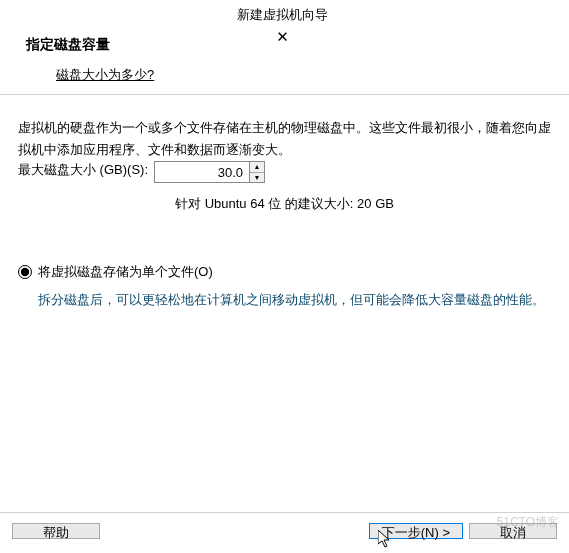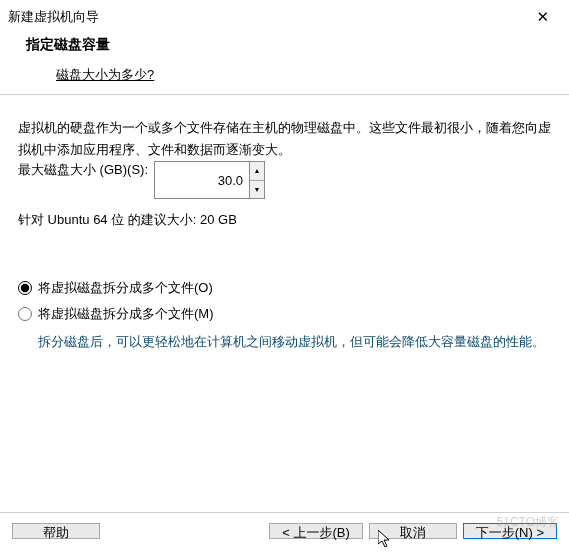--- a/index.html
+++ b/index.html
@@ -11,20 +11,21 @@
       height: 553px;
       overflow: hidden;
       color: #000;
     }
     .titlebar {
       display: flex;
       justify-content: space-between;
       align-items: center;
       padding: 6px 12px 2px 8px;
       height: 30px;
+      flex-direction: column;
     }
     .titlebar .title { font-size: 13px; }
     .close-x { font-size: 15px; cursor: default; padding: 4px 8px; }
     .header {
       padding: 6px 8px 10px 26px;
       border-bottom: 1px solid #d0d0d0;
     }
     .header .heading { font-weight: bold; font-size: 14px; margin-bottom: 12px; }
     .header .sub { padding-left: 30px; font-size: 13px; text-decoration: underline; }
     .content {
@@ -33,21 +34,21 @@
     .desc { line-height: 1.7; }
     .size-row {
       display: flex;
       align-items: flex-start;
       gap: 6px;
       margin-bottom: 12px;
     }
     .spinner {
       display: flex;
       align-items: stretch;
-      height: 38px;
+      height: 22px;
     }
     .spinner input {
       width: 95px;
       text-align: right;
       padding: 1px 6px 1px 2px;
       border: 1px solid #888;
       border-right: none;
       font-size: 13px;
       outline: none;
     }
@@ -61,21 +62,21 @@
       flex: 1;
       display: flex;
       align-items: center;
       justify-content: center;
       font-size: 7px;
       line-height: 1;
       background: #f0f0f0;
       cursor: default;
     }
     .spin-btns div:first-child { border-bottom: 1px solid #aaa; }
-    .recommend { margin-bottom: 50px; }
+    .recommend { margin-bottom: 50px; text-align: center; }
     .radio-group { margin-bottom: 10px; }
     .radio-row {
       display: flex;
       align-items: center;
       gap: 6px;
       margin-bottom: 8px;
       cursor: default;
     }
     .radio-row input[type="radio"] {
       width: 14px; height: 14px;
@@ -152,35 +153,30 @@
         <div>▼</div>
       </div>
     </div>
   </div>
 
   <div class="recommend">针对 Ubuntu 64 位 的建议大小: 20 GB</div>
 
   <div class="radio-group">
     <label class="radio-row">
       <input type="radio" name="diskmode" checked="" style="">
-      <span>将虚拟磁盘拆分成多个文件(O)</span>
-    </label>
-    <label class="radio-row">
-      <input type="radio" name="diskmode" style="">
-      <span>将虚拟磁盘拆分成多个文件(M)</span>
+      <span>将虚拟磁盘存储为单个文件(O)</span>
     </label>
     <div class="radio-desc">拆分磁盘后，可以更轻松地在计算机之间移动虚拟机，但可能会降低大容量磁盘的性能。</div>
   </div>
 </div>
 
 <div class="footer">
   <button class="btn">帮助</button>
   <div class="spacer"></div>
-  <button class="btn">&lt; 上一步(B)</button>
+  <button class="btn primary">下一步(N) &gt;</button>
   <button class="btn">取消</button>
-  <button class="btn primary">下一步(N) &gt;</button>
 </div>
 
 <svg class="cursor" width="16" height="20">
   <path d="M0,0 L0,14 L4,11 L7,17 L9,16 L6,10 L11,10 Z" fill="#fff" stroke="#000" stroke-width="1"></path>
 </svg>
 
 <div class="watermark">51CTO博客</div>
 
 </body></html>

